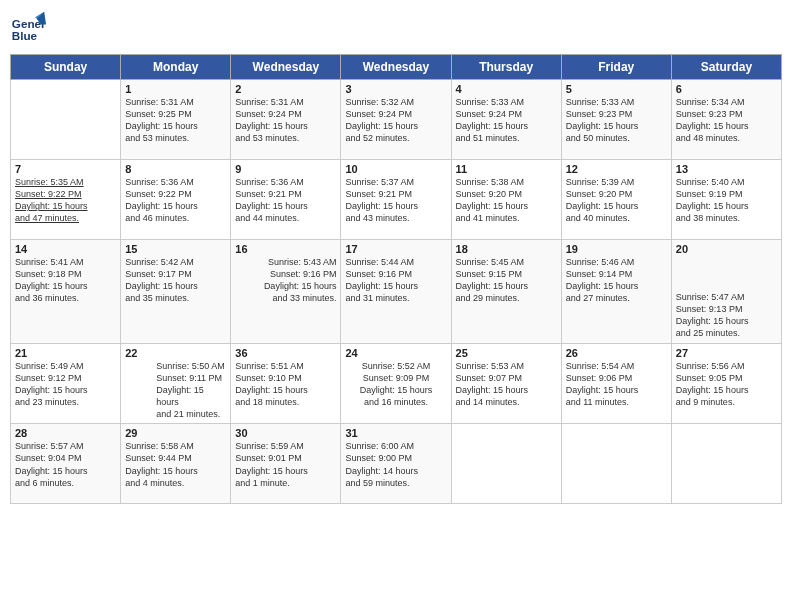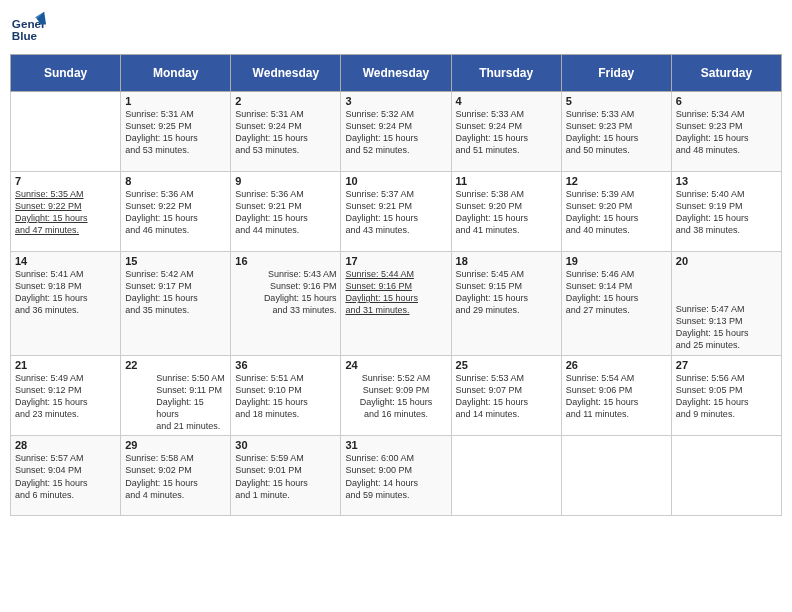--- a/index.html
+++ b/index.html
@@ -42,21 +42,21 @@
     }
     table {
       width: 100%;
       border-collapse: collapse;
       font-size: 10px;
     }
     thead th {
       background-color: #3357a0;
       color: #fff;
       text-align: center;
-      padding: 11px 2px;
+      padding: 5px 2px;
       font-size: 12px;
       font-weight: bold;
       border: 1px solid #aaa;
     }
     tbody td {
       border: 1px solid #ccc;
       vertical-align: top;
       padding: 3px 4px;
       width: 14.28%;
       height: 80px;
@@ -226,21 +226,21 @@
         </td>
         <td>
           <span class="day-num">16</span>
           <div class="day-info" style="white-space: pre-line; text-align: right;">Sunrise: 5:43 AM
 Sunset: 9:16 PM
 Daylight: 15 hours
 and 33 minutes.</div>
         </td>
         <td>
           <span class="day-num">17</span>
-          <div class="day-info" style="white-space: pre-line; text-decoration: underline;">Sunrise: 5:44 AM
+          <div class="day-info" style="white-space: pre-line;">Sunrise: 5:44 AM
 Sunset: 9:16 PM
 Daylight: 15 hours
 and 31 minutes.</div>
         </td>
         <td>
           <span class="day-num">18</span>
           <div class="day-info" style="white-space: pre-line;">Sunrise: 5:45 AM
 Sunset: 9:15 PM
 Daylight: 15 hours
 and 29 minutes.</div>
@@ -315,21 +315,21 @@
         <td>
           <span class="day-num">28</span>
           <div class="day-info" style="white-space: pre-line;">Sunrise: 5:57 AM
 Sunset: 9:04 PM
 Daylight: 15 hours
 and 6 minutes.</div>
         </td>
         <td>
           <span class="day-num">29</span>
           <div class="day-info" style="white-space: pre-line;">Sunrise: 5:58 AM
-Sunset: 9:02 PM
+Sunset: 9:44 PM
 Daylight: 15 hours
 and 4 minutes.</div>
         </td>
         <td>
           <span class="day-num">30</span>
           <div class="day-info" style="white-space: pre-line;">Sunrise: 5:59 AM
 Sunset: 9:01 PM
 Daylight: 15 hours
 and 1 minute.</div>
         </td>

